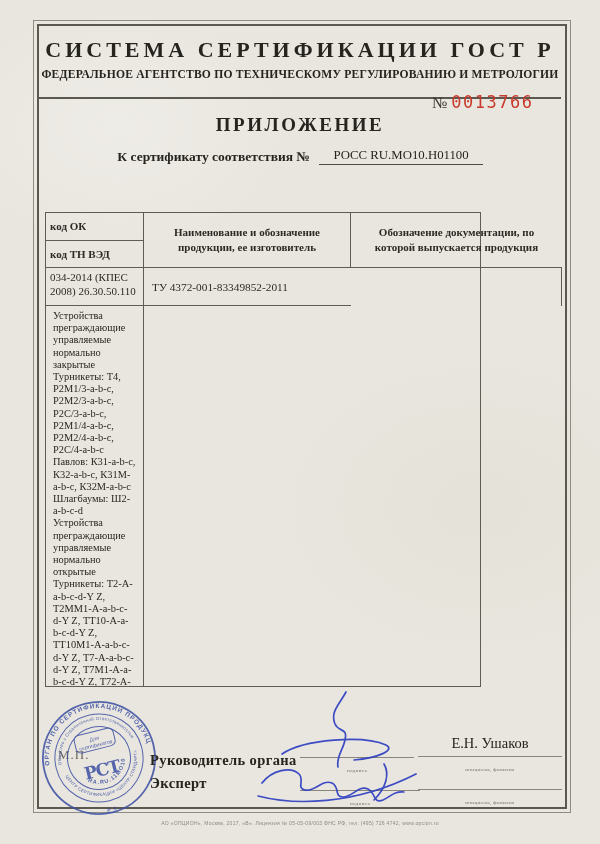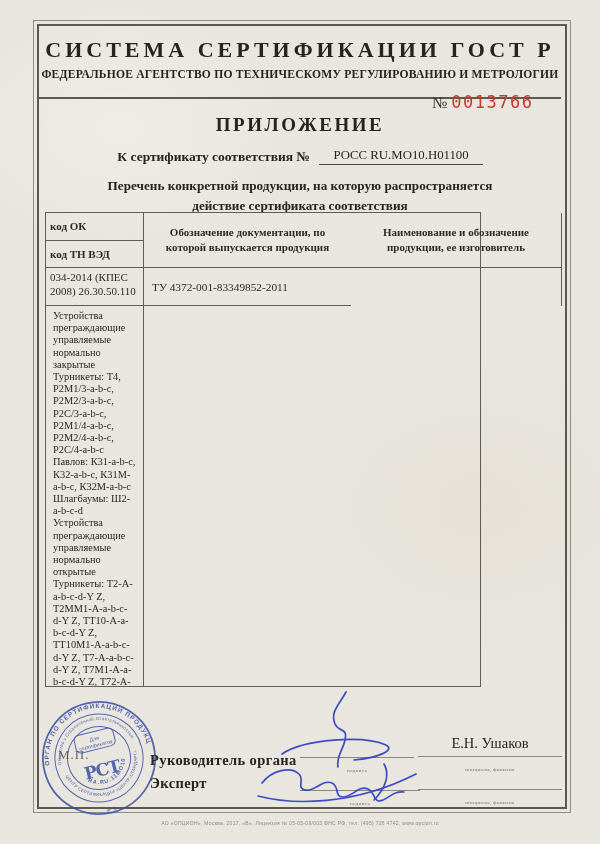--- a/index.html
+++ b/index.html
@@ -94,33 +94,29 @@
     <span class="digits">0013766</span>
   </div>
 
   <div class="abs doc-title">ПРИЛОЖЕНИЕ</div>
 
   <div class="abs cert-line">
     <span class="lbl">К сертификату соответствия №</span>
     <span class="val">РОСС RU.MO10.H01100</span>
   </div>
 
-  <div class="abs purpose">
-    <div>Перечень конкретной продукции, на которую распространяется</div>
-    <div>действие сертификата соответствия</div>
-  </div>
 
   <div class="abs tbl">
 
     <div class="cell hdr-c1">
       <div class="half first">код ОК</div>
       <div class="half">код ТН ВЭД</div>
     </div>
+    <div class="cell hdr-center">Наименование и обозначение продукции, ее изготовитель</div>
     <div class="cell hdr-center last">Обозначение документации, по которой выпускается продукция</div>
-    <div class="cell hdr-center">Наименование и обозначение продукции, ее изготовитель</div>
 
     <div class="cell r1-code">034-2014 (КПЕС 2008) 26.30.50.110</div>
     <div class="cell r1-doc last">ТУ 4372-001-83349852-2011</div>
 
     <div class="cell bottomless"></div>
     <div class="cell bottomless detail-cell">
       <p>Устройства преграждающие управляемые нормально закрытые</p>
       <p>Турникеты: Т4, Р2М1/3-a-b-c, Р2М2/3-a-b-c, Р2С/3-a-b-c, Р2М1/4-a-b-c, Р2М2/4-a-b-c, Р2С/4-a-b-c</p>
       <p>Павлов: К31-a-b-c, К32-a-b-c, К31М-a-b-c, К32М-a-b-c</p>
       <p>Шлагбаумы: Ш2-a-b-c-d</p>

